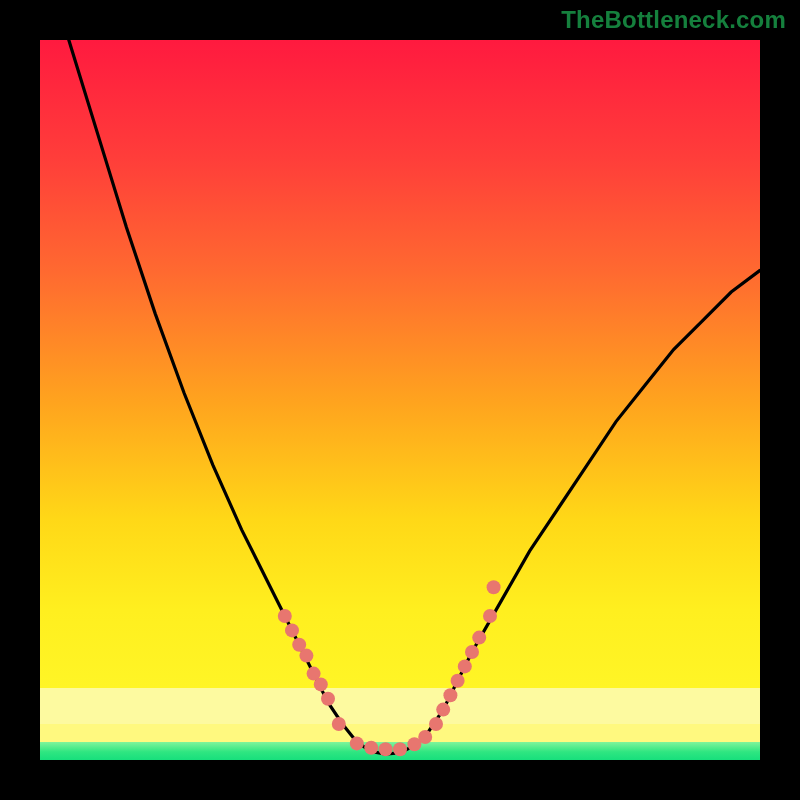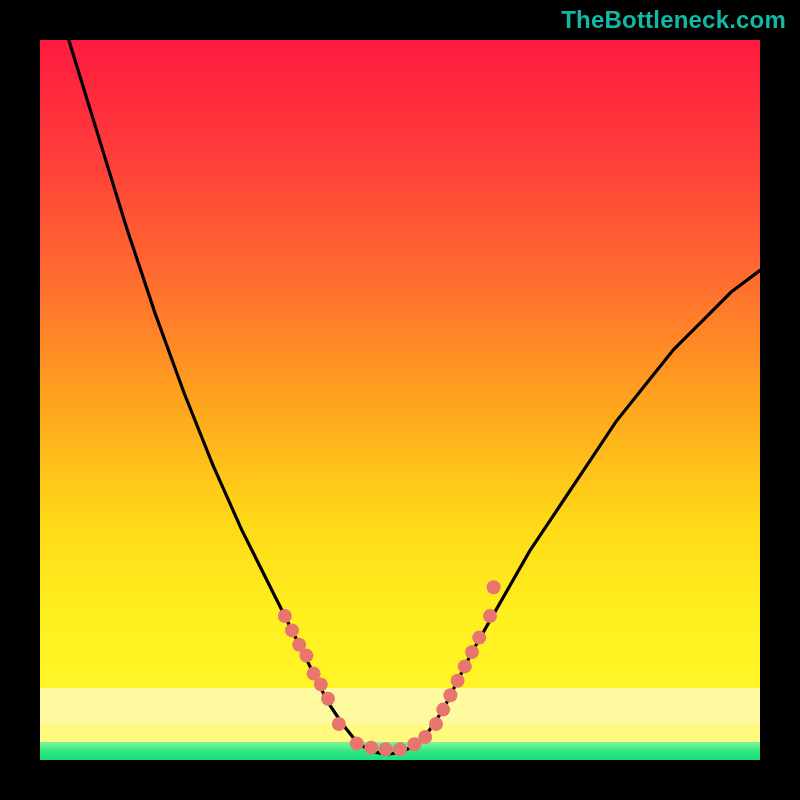--- a/index.html
+++ b/index.html
@@ -14,21 +14,21 @@
   .frame {
     position: relative;
     width: 800px;
     height: 800px;
     background: #000;
   }
   .attribution {
     position: absolute;
     top: 6px;
     right: 14px;
-    color: #14b8a6;
+    color: #15803d;
     font-size: 24px;
     font-weight: 600;
     letter-spacing: 0.2px;
     z-index: 10;
   }
   .plot-area {
     position: absolute;
     left: 40px;
     top: 40px;
     width: 720px;

